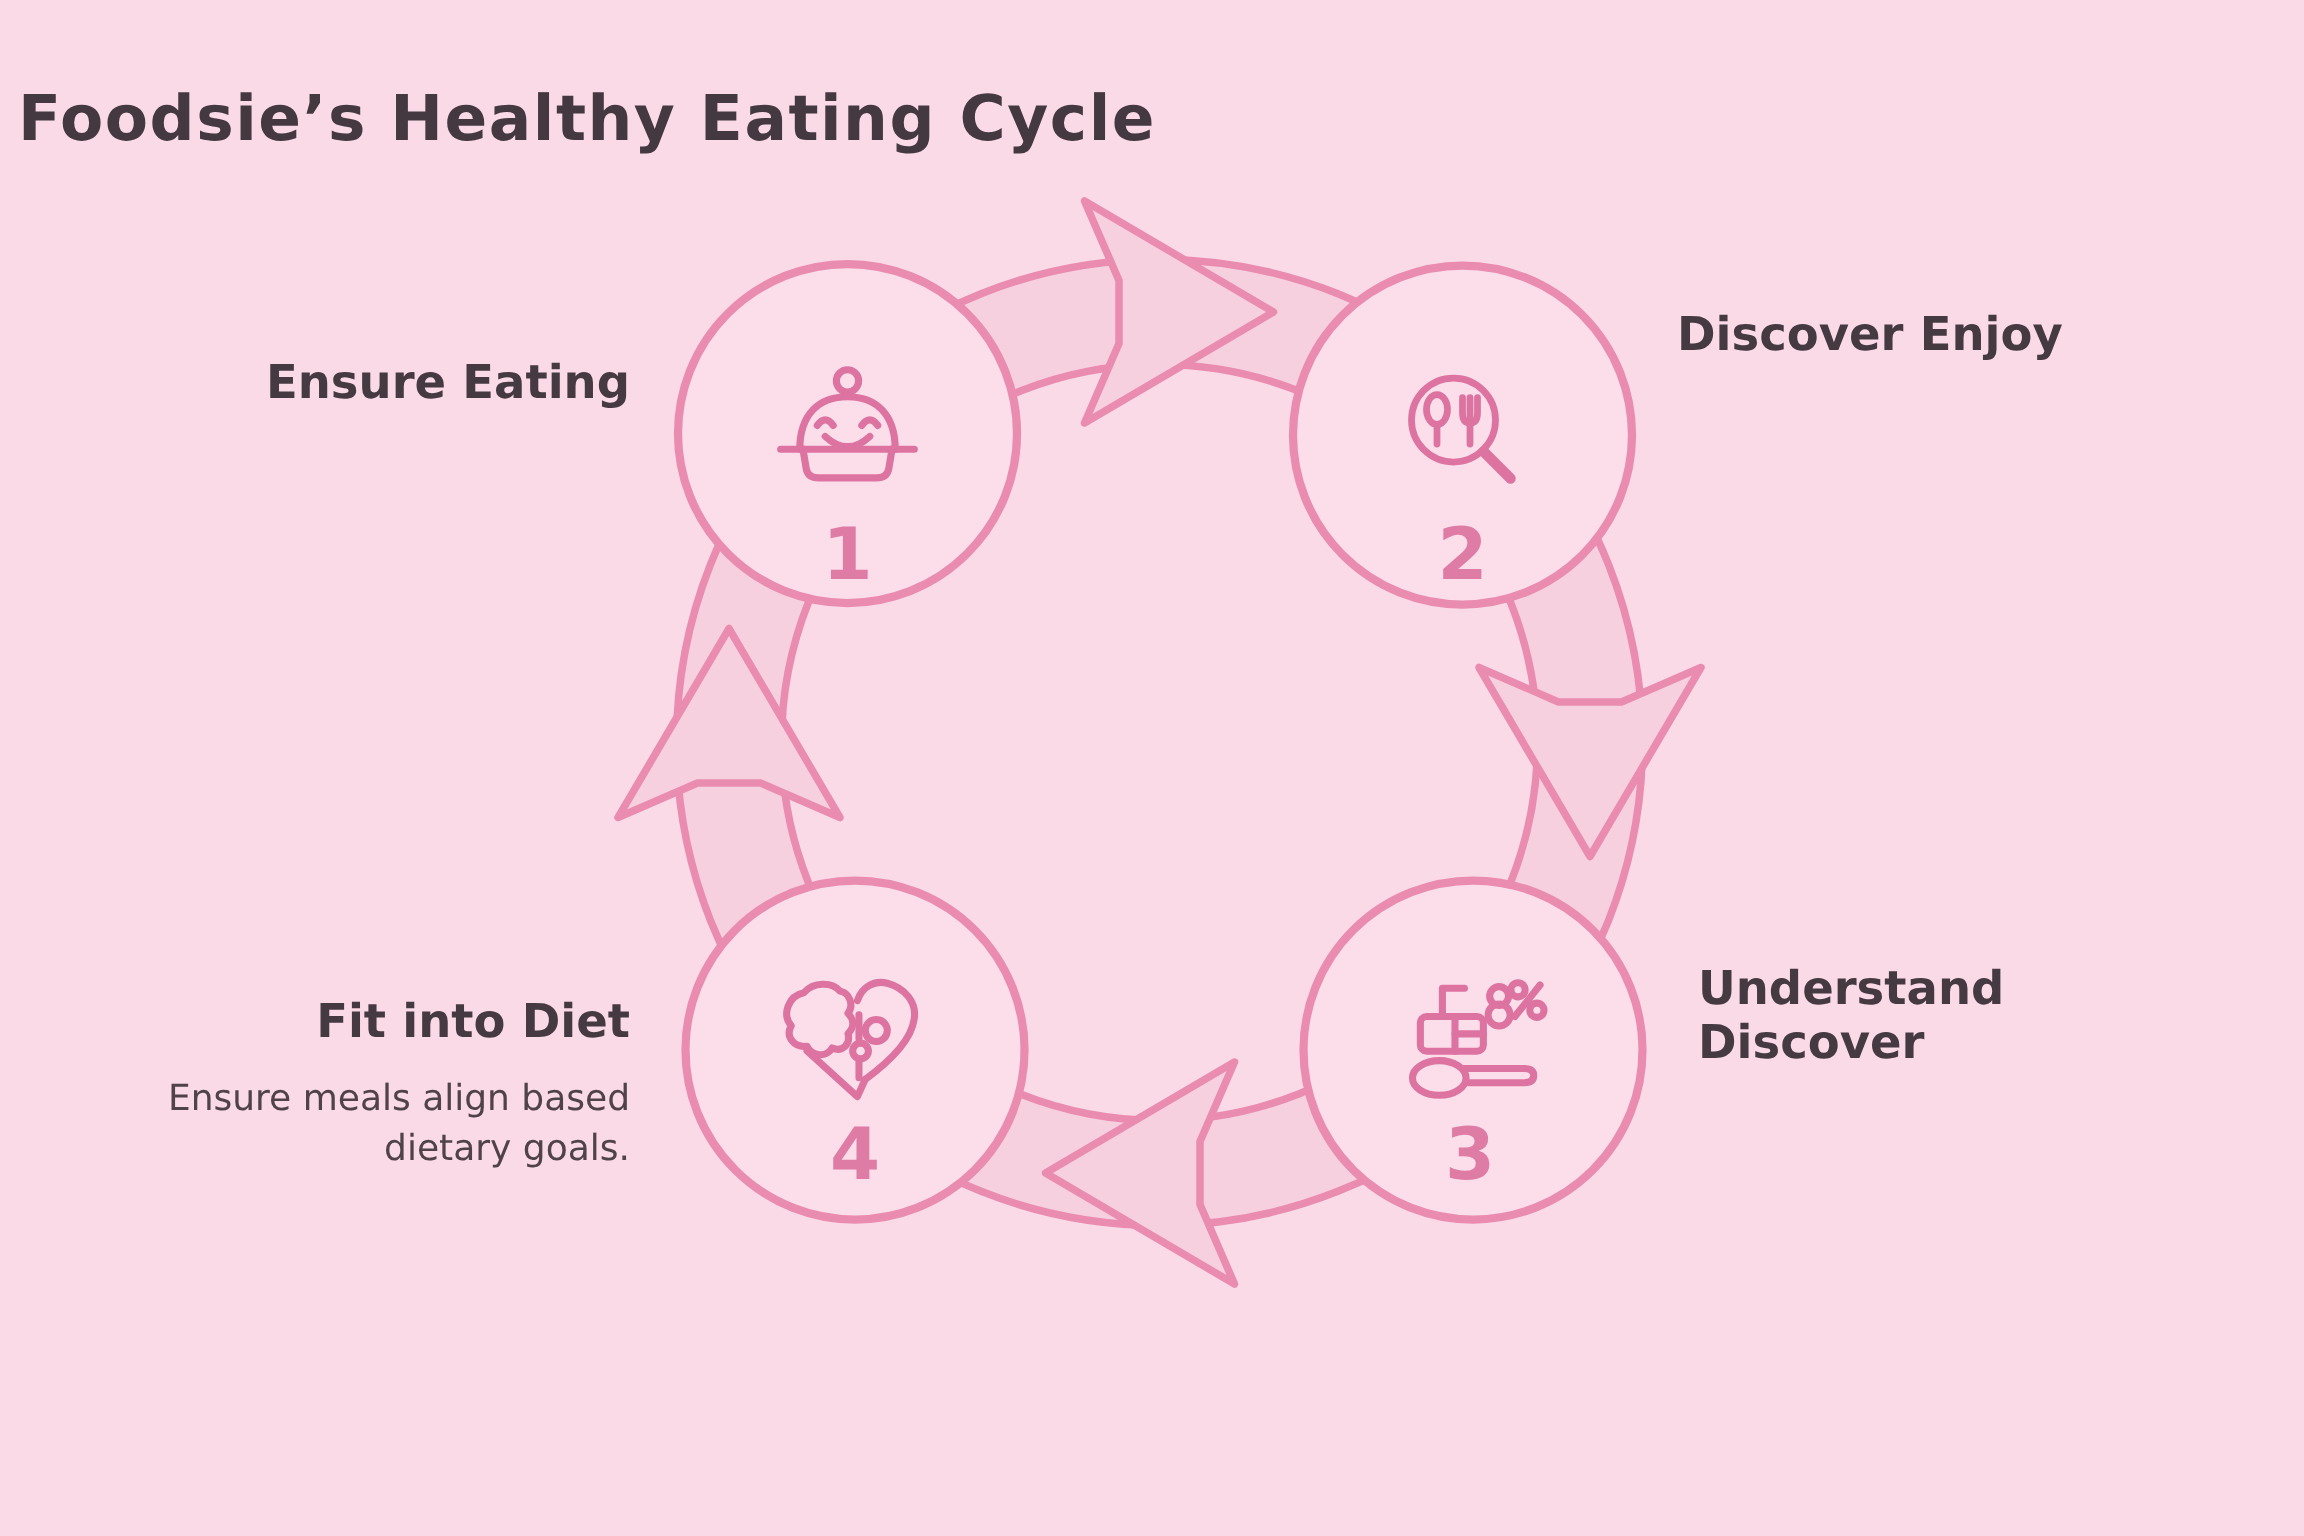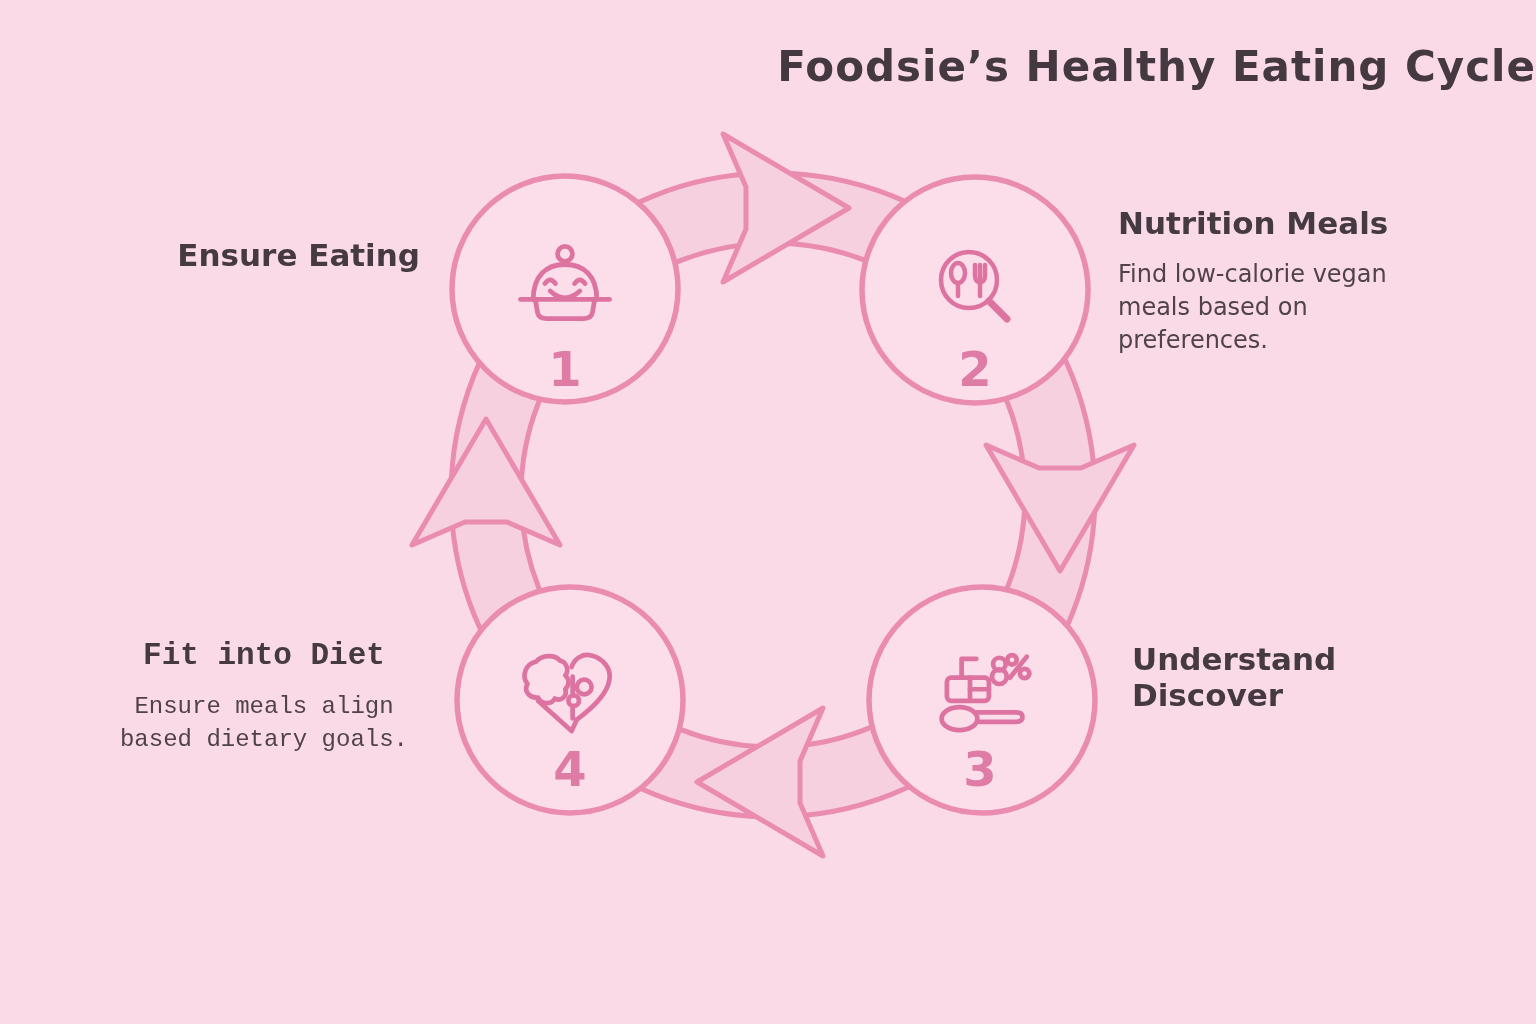--- a/index.html
+++ b/index.html
@@ -7,22 +7,22 @@
     position: relative;
     width: 1536px;
     height: 1024px;
     background: #fbdae8;
     overflow: hidden;
     font-family: "DejaVu Sans", sans-serif;
   }
   .title {
     position: absolute;
     left: 0; right: 0; top: 42px;
-    margin: 0;
-    text-align: right;
+    margin: 12px;
+    text-align: left;
     font-size: 42px;
     font-weight: 700;
     letter-spacing: 1px;
     color: #443841;
   }
   .cycle-svg { position: absolute; left: 0; top: 0; }
   .step-text { position: absolute; }
   .step-text h2 {
     margin: 0 0 16px 0;
     font-size: 31px;
@@ -32,21 +32,21 @@
   }
   .step-text p {
     margin: 0;
     font-size: 24px;
     line-height: 1.38;
     color: #4f4349;
   }
   .t1 { left: 108px;  top: 238px; width: 312px; text-align: right; }
   .t2 { left: 1118px; top: 206px; width: 310px; text-align: left; }
   .t3 { left: 1132px; top: 642px; width: 310px; text-align: left; }
-  .t4 { left: 108px;  top: 638px; width: 312px; text-align: center; font-family: Liberation Mono, monospace; }
+  .t4 { left: 108px;  top: 664px; width: 312px; text-align: right; }
   .num {
     font-family: "DejaVu Sans", sans-serif;
     font-size: 48px;
     font-weight: 700;
     fill: #df7ca5;
   }
 </style>
 </head>
 <body>
 
@@ -124,22 +124,21 @@
     <text class="num" x="975" y="386" text-anchor="middle">2</text>
     <text class="num" x="980" y="786" text-anchor="middle">3</text>
     <text class="num" x="570" y="786" text-anchor="middle">4</text>
   </svg>
 
   <div class="step-text t1">
     <h2>Ensure Eating</h2>
   </div>
 
   <div class="step-text t2">
-    <h2>Nutrition Meals</h2>
-    <p>Find low-calorie vegan meals based on preferences.</p>
+    <h2>Discover Enjoy</h2>
   </div>
 
   <div class="step-text t3">
     <h2>Understand Discover</h2>
   </div>
 
   <div class="step-text t4">
     <h2>Fit into Diet</h2>
     <p>Ensure meals align based dietary goals.</p>
   </div>

